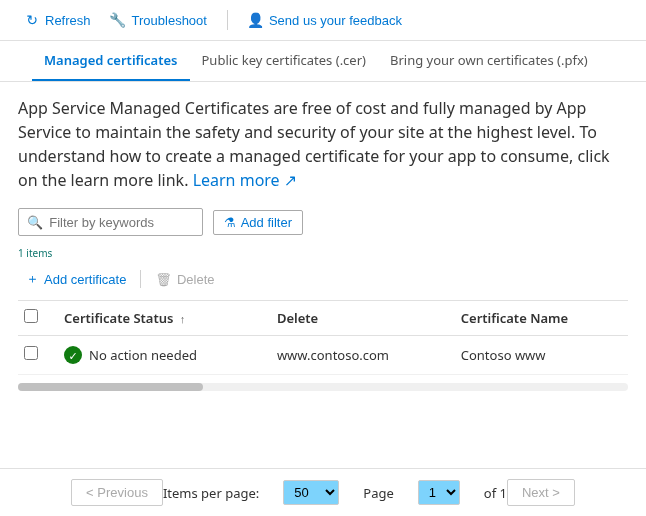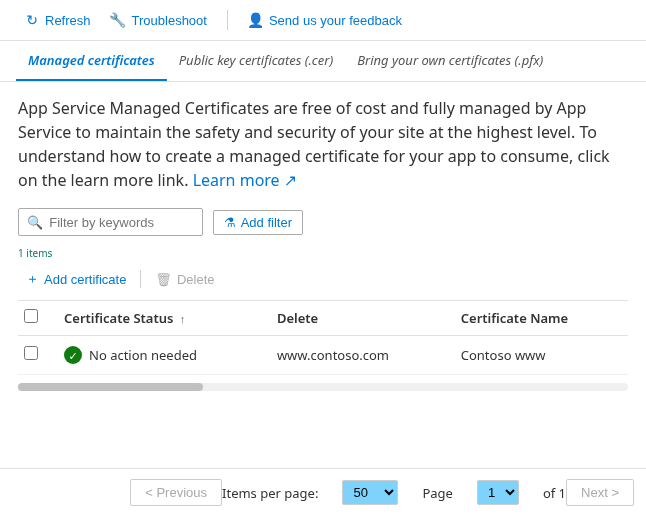--- a/index.html
+++ b/index.html
@@ -45,22 +45,21 @@
       display: inline-flex;
       align-items: center;
       justify-content: center;
       font-size: 14px;
     }
 
     
     .tabs {
       display: flex;
       border-bottom: 1px solid #e0e0e0;
-      padding: 0 16px;
-      font-style: italic;
+      padding: 0 32px;
     }
     .tab {
       padding: 10px 12px;
       cursor: pointer;
       font-size: 13px;
       color: #555;
       border-bottom: 2px solid transparent;
       white-space: nowrap;
     }
     .tab.active {
@@ -229,21 +228,21 @@
     }
 
     
     .footer {
       position: absolute;
       bottom: 0;
       left: 0;
       right: 0;
       display: flex;
       align-items: center;
-      justify-content: flex-end;
+      justify-content: center;
       padding: 10px 12px;
       border-top: 1px solid #e0e0e0;
       background: #fff;
     }
     .pagination-left {
       display: flex;
       align-items: center;
     }
     .pagination-center {
       display: flex;

